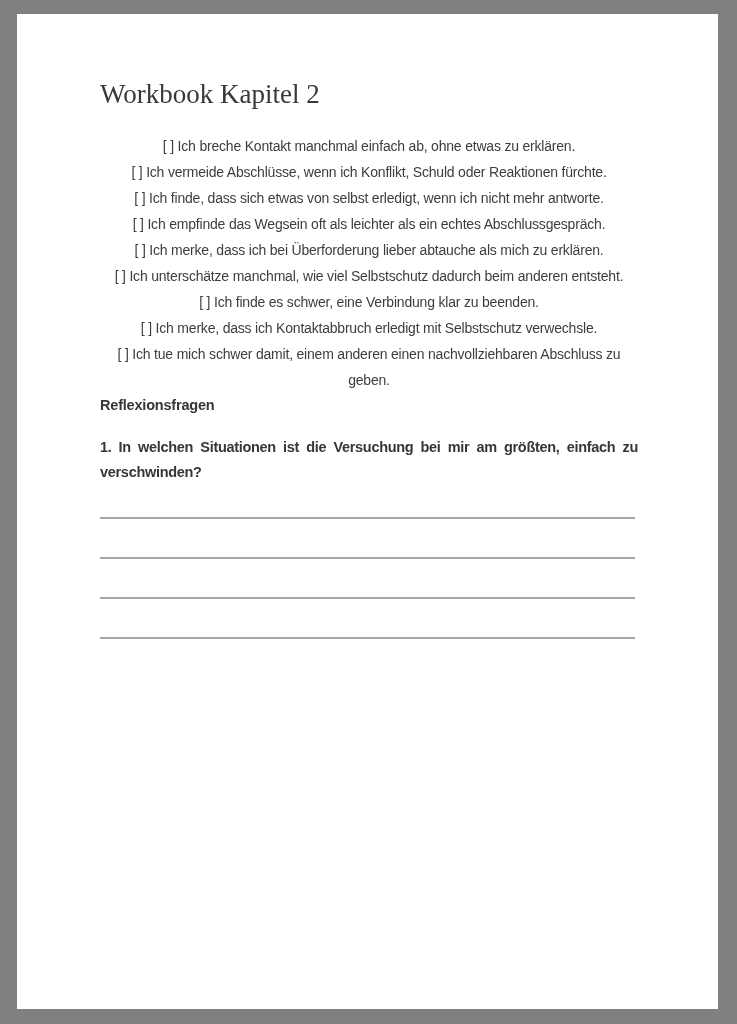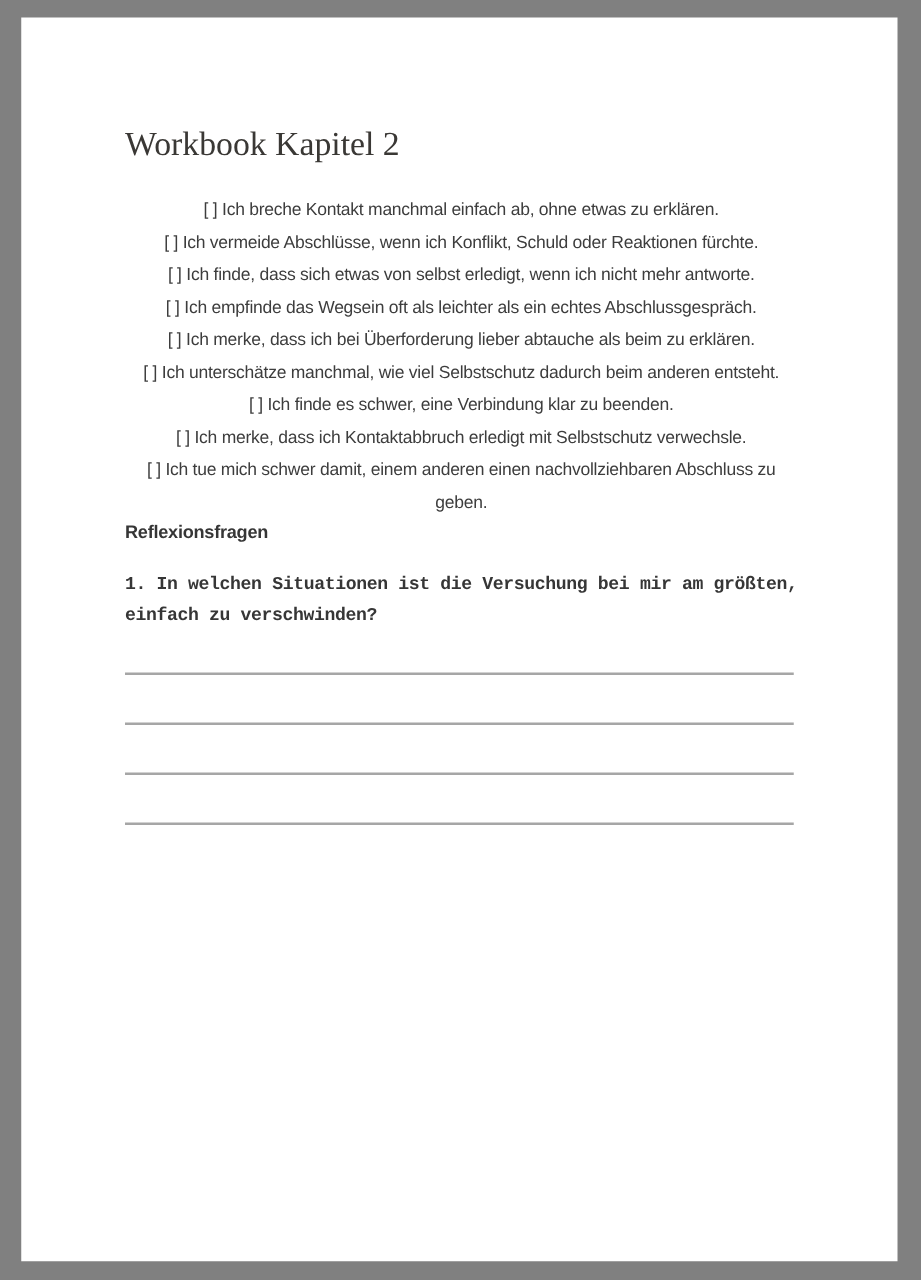--- a/index.html
+++ b/index.html
@@ -14,21 +14,21 @@
     position: absolute;
     left: 17px;
     top: 14px;
     width: 701px;
     height: 995px;
     background: #ffffff;
   }
   .content {
     margin-left: 83px;
     width: 538px;
-    padding-top: 84px;
+    padding-top: 63px;
     color: #3d3d3d;
     font-size: 14px;
     letter-spacing: -0.2px;
   }
   .title {
     font-family: "Liberation Serif", serif;
     font-weight: 400;
     font-size: 27px;
     line-height: 34px;
     letter-spacing: 0;
@@ -50,21 +50,20 @@
   .check-item { display: block; }
   .h2.refl { margin-top: 2px; }
   .question {
     font-weight: 700;
     font-size: 14.5px;
     line-height: 25px;
     letter-spacing: -0.3px;
     color: #363636;
     margin-top: 20px;
     text-align: justify;
-    font-family: Liberation Mono, monospace;
   }
   .answers { width: 535px; }
   .answer-line {
     height: 38px;
     border-bottom: 2px solid #a6a6a6;
   }
   .answer-line.first { height: 32px; }
 </style>
 </head>
 <body>
@@ -74,21 +73,21 @@
 
     <h1 class="title">Workbook Kapitel 2</h1>
 
 
 
     <div class="checklist">
       <div class="check-item">[ ] Ich breche Kontakt manchmal einfach ab, ohne etwas zu erklären.</div>
       <div class="check-item">[ ] Ich vermeide Abschlüsse, wenn ich Konflikt, Schuld oder Reaktionen fürchte.</div>
       <div class="check-item">[ ] Ich finde, dass sich etwas von selbst erledigt, wenn ich nicht mehr antworte.</div>
       <div class="check-item">[ ] Ich empfinde das Wegsein oft als leichter als ein echtes Abschlussgespräch.</div>
-      <div class="check-item">[ ] Ich merke, dass ich bei Überforderung lieber abtauche als beim zu erklären.</div>
+      <div class="check-item">[ ] Ich merke, dass ich bei Überforderung lieber abtauche als mich zu erklären.</div>
       <div class="check-item">[ ] Ich unterschätze manchmal, wie viel Selbstschutz dadurch beim anderen entsteht.</div>
       <div class="check-item">[ ] Ich finde es schwer, eine Verbindung klar zu beenden.</div>
       <div class="check-item">[ ] Ich merke, dass ich Kontaktabbruch erledigt mit Selbstschutz verwechsle.</div>
       <div class="check-item">[ ] Ich tue mich schwer damit, einem anderen einen nachvollziehbaren Abschluss zu geben.</div>
     </div>
 
     <div class="h2 refl">Reflexionsfragen</div>
 
     <div class="question">1. In welchen Situationen ist die Versuchung bei mir am größten, einfach zu verschwinden?</div>
 

